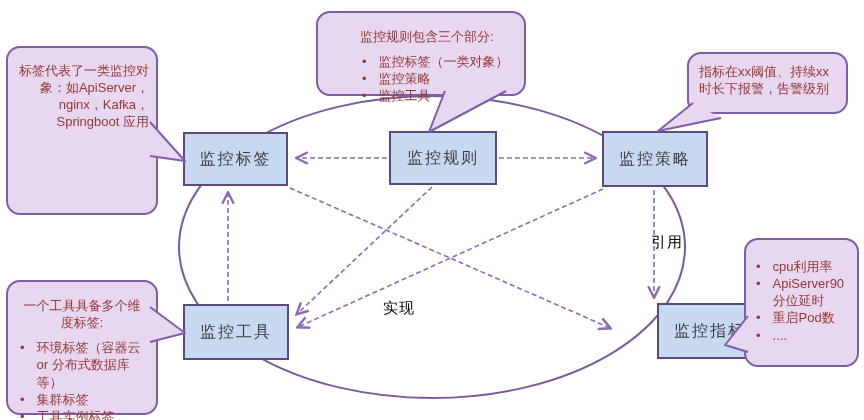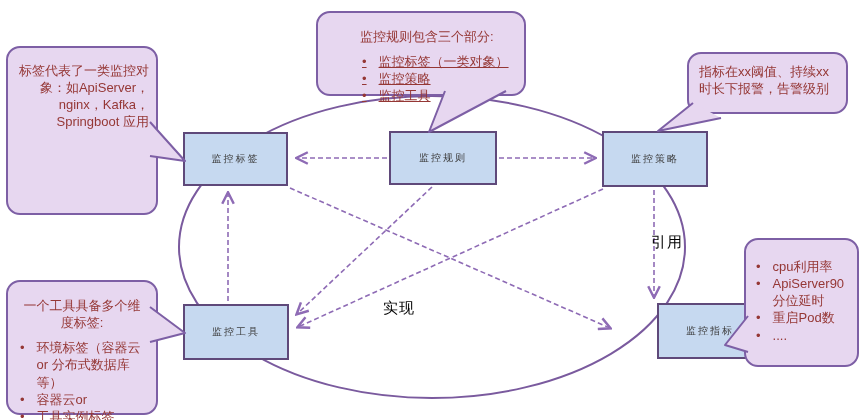--- a/index.html
+++ b/index.html
@@ -6,21 +6,21 @@
   body{font-family:"Liberation Sans", sans-serif;}
   #canvas{position:relative;width:864px;height:420px;background:#ffffff;overflow:hidden;}
   svg{position:absolute;left:0;top:0;}
   #base-layer{z-index:1;}
   #tail-layer{z-index:4;pointer-events:none;}
 
   .node{
     position:absolute;z-index:2;
     background:#c6d9f0;border:2px solid #5f497a;
     display:flex;align-items:center;justify-content:center;
-    font-size:10px;color:#3d3d3d;letter-spacing:2px;
+    font-size:16px;color:#3d3d3d;letter-spacing:2px;
     box-sizing:border-box;
   }
   .callout{
     position:absolute;z-index:3;
     background:#e7d7f0;border:2px solid #7d5fa5;border-radius:14px;
     color:#953735;font-size:13px;line-height:1.32;
     box-sizing:border-box;
   }
   .callout .title{margin:8px;}
   .callout ul{list-style:none;margin:2px 0 0 0;padding:0;}
@@ -74,21 +74,21 @@
 
   <div class="edge-label" style="left:383px;top:299px;font-family:Liberation Mono, monospace;">实现</div>
   <div class="edge-label" style="left:651px;top:233px;">引用</div>
 
   <div class="callout" style="left:6px;top:46px;width:152px;height:169px;padding:14px 7px;text-align:right;">
     <span>标签代表了一类监控对象：如ApiServer，nginx，Kafka，Springboot 应用</span>
   </div>
 
   <div class="callout" style="left:316px;top:11px;width:210px;height:85px;padding:7px 8px 7px 8px;">
     <p class="title" style="padding-left:26px;">监控规则包含三个部分:</p>
-    <ul style="padding-left:36px;text-decoration:underline;">
+    <ul style="padding-left:36px;">
       <li>
           <span class="blt"></span>
           <span>监控标签（一类对象）</span>
         </li>
       <li>
           <span class="blt"></span>
           <span>监控策略</span>
         </li>
       <li>
           <span class="blt"></span>
@@ -103,21 +103,21 @@
 
   <div class="callout" style="left:6px;top:280px;width:152px;height:135px;padding:7px 6px;">
     <p class="title" style="text-align:center;">一个工具具备多个维度标签:</p>
     <ul style="padding-left:6px;">
       <li>
           <span class="blt"></span>
           <span>环境标签（容器云or 分布式数据库等）</span>
         </li>
       <li>
           <span class="blt"></span>
-          <span>容器云or</span>
+          <span>集群标签</span>
         </li>
       <li>
           <span class="blt"></span>
           <span>工具实例标签</span>
         </li>
     </ul>
   </div>
 
   <div class="callout" style="left:744px;top:238px;width:115px;height:129px;padding:16px 6px 6px 10px;">
     <ul>

